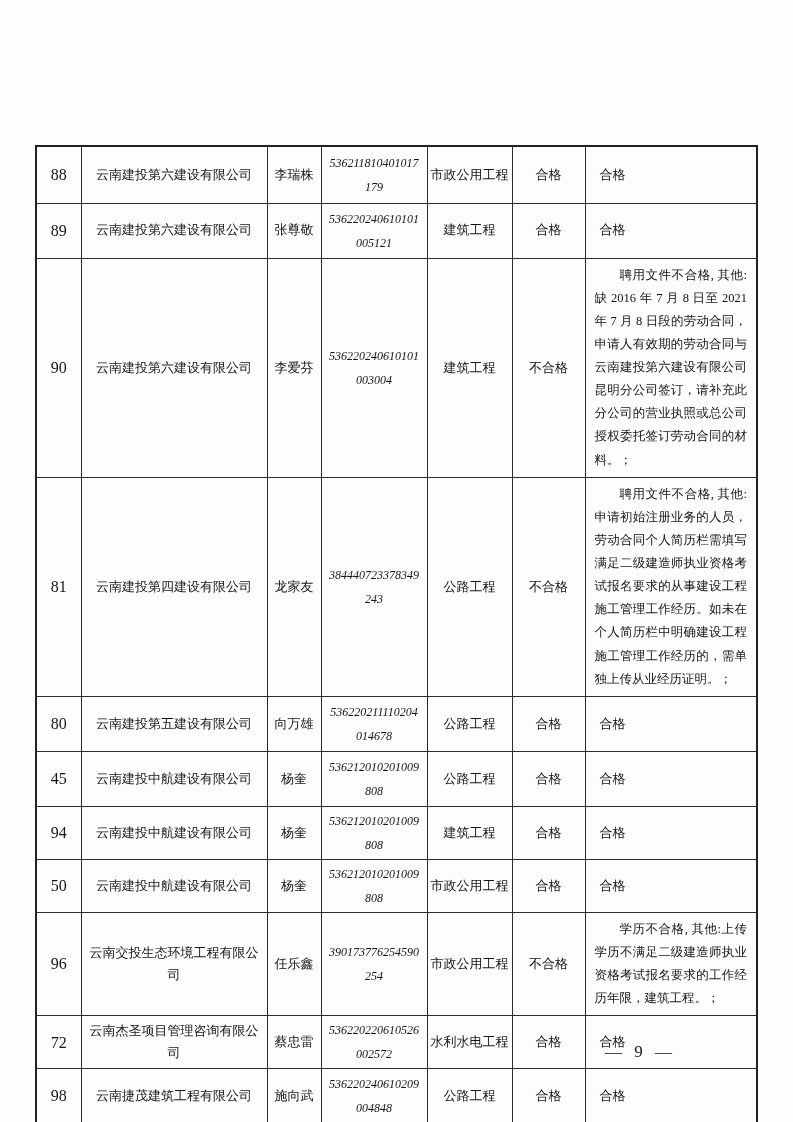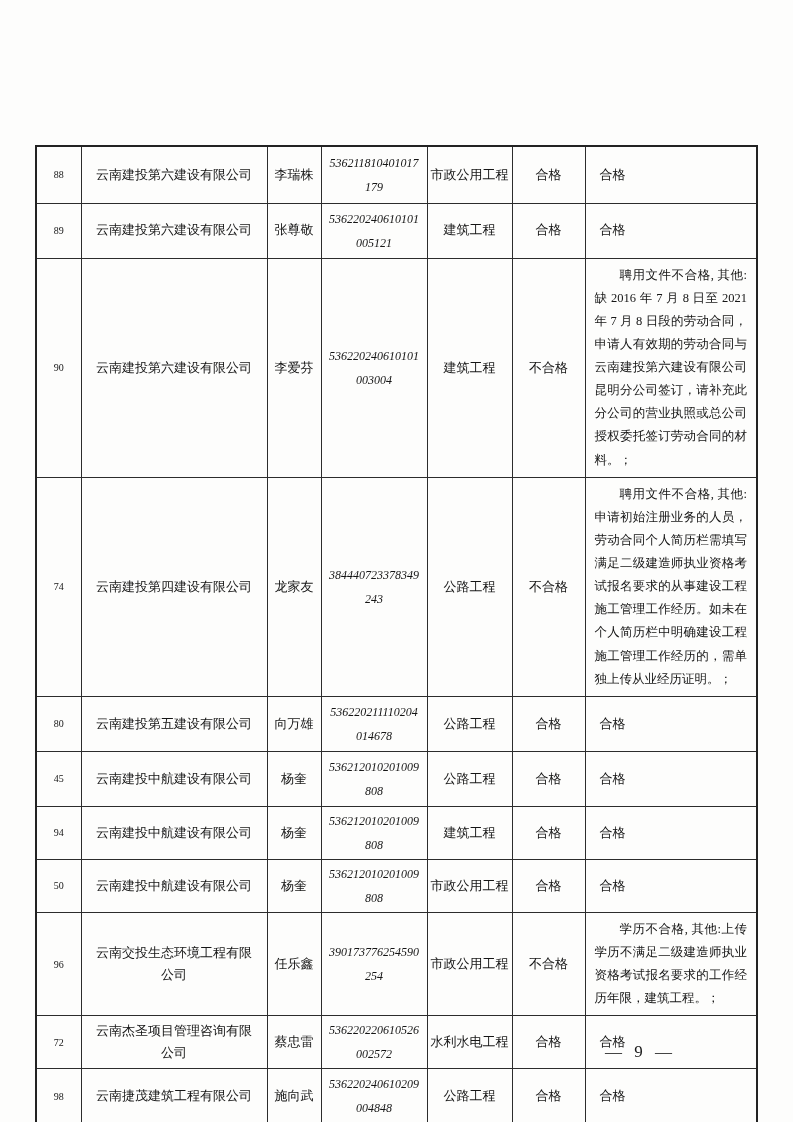--- a/index.html
+++ b/index.html
@@ -28,31 +28,31 @@
   .doc-table td {
     border: 1px solid #2c2c2c;
     text-align: center;
     vertical-align: middle;
     font-size: 13px;
     line-height: 1.7;
     padding: 2px 3px;
     overflow: hidden;
   }
   td.cell-no {
-    font-size: 10px;
+    font-size: 16px;
     font-family: "Liberation Serif", "DejaVu Serif", serif;
   }
   td.cell-cert {
     white-space: pre-line;
     font-size: 12px;
     line-height: 2.0;
     padding: 2px 6px;
     font-style: italic;
   }
-  td.cell-company { padding: 2px 12px; }
+  td.cell-company { padding: 2px 6px; }
   td.cell-remark {
     text-align: left;
     padding: 4px 10px 4px 14px;
   }
   td.cell-remark.long {
     text-align: justify;
     text-justify: inter-character;
     text-indent: 2em;
     font-size: 12.5px;
     line-height: 1.85;
@@ -106,21 +106,21 @@
       <td class="cell-no">90</td>
       <td class="cell-company">云南建投第六建设有限公司</td>
       <td class="cell-person">李爱芬</td>
       <td class="cell-cert">536220240610101
 003004</td>
       <td class="cell-major">建筑工程</td>
       <td class="cell-result">不合格</td>
       <td class="cell-remark long">聘用文件不合格, 其他:缺 2016 年 7 月 8 日至 2021 年 7 月 8 日段的劳动合同，申请人有效期的劳动合同与云南建投第六建设有限公司昆明分公司签订，请补充此分公司的营业执照或总公司授权委托签订劳动合同的材料。；</td>
     </tr>
     <tr style="height:190px">
-      <td class="cell-no">74</td>
+      <td class="cell-no">81</td>
       <td class="cell-company">云南建投第四建设有限公司</td>
       <td class="cell-person">龙家友</td>
       <td class="cell-cert">384440723378349
 243</td>
       <td class="cell-major">公路工程</td>
       <td class="cell-result">不合格</td>
       <td class="cell-remark long">聘用文件不合格, 其他:申请初始注册业务的人员，劳动合同个人简历栏需填写满足二级建造师执业资格考试报名要求的从事建设工程施工管理工作经历。如未在个人简历栏中明确建设工程施工管理工作经历的，需单独上传从业经历证明。；</td>
     </tr>
     <tr style="height:55px">
       <td class="cell-no">80</td>

